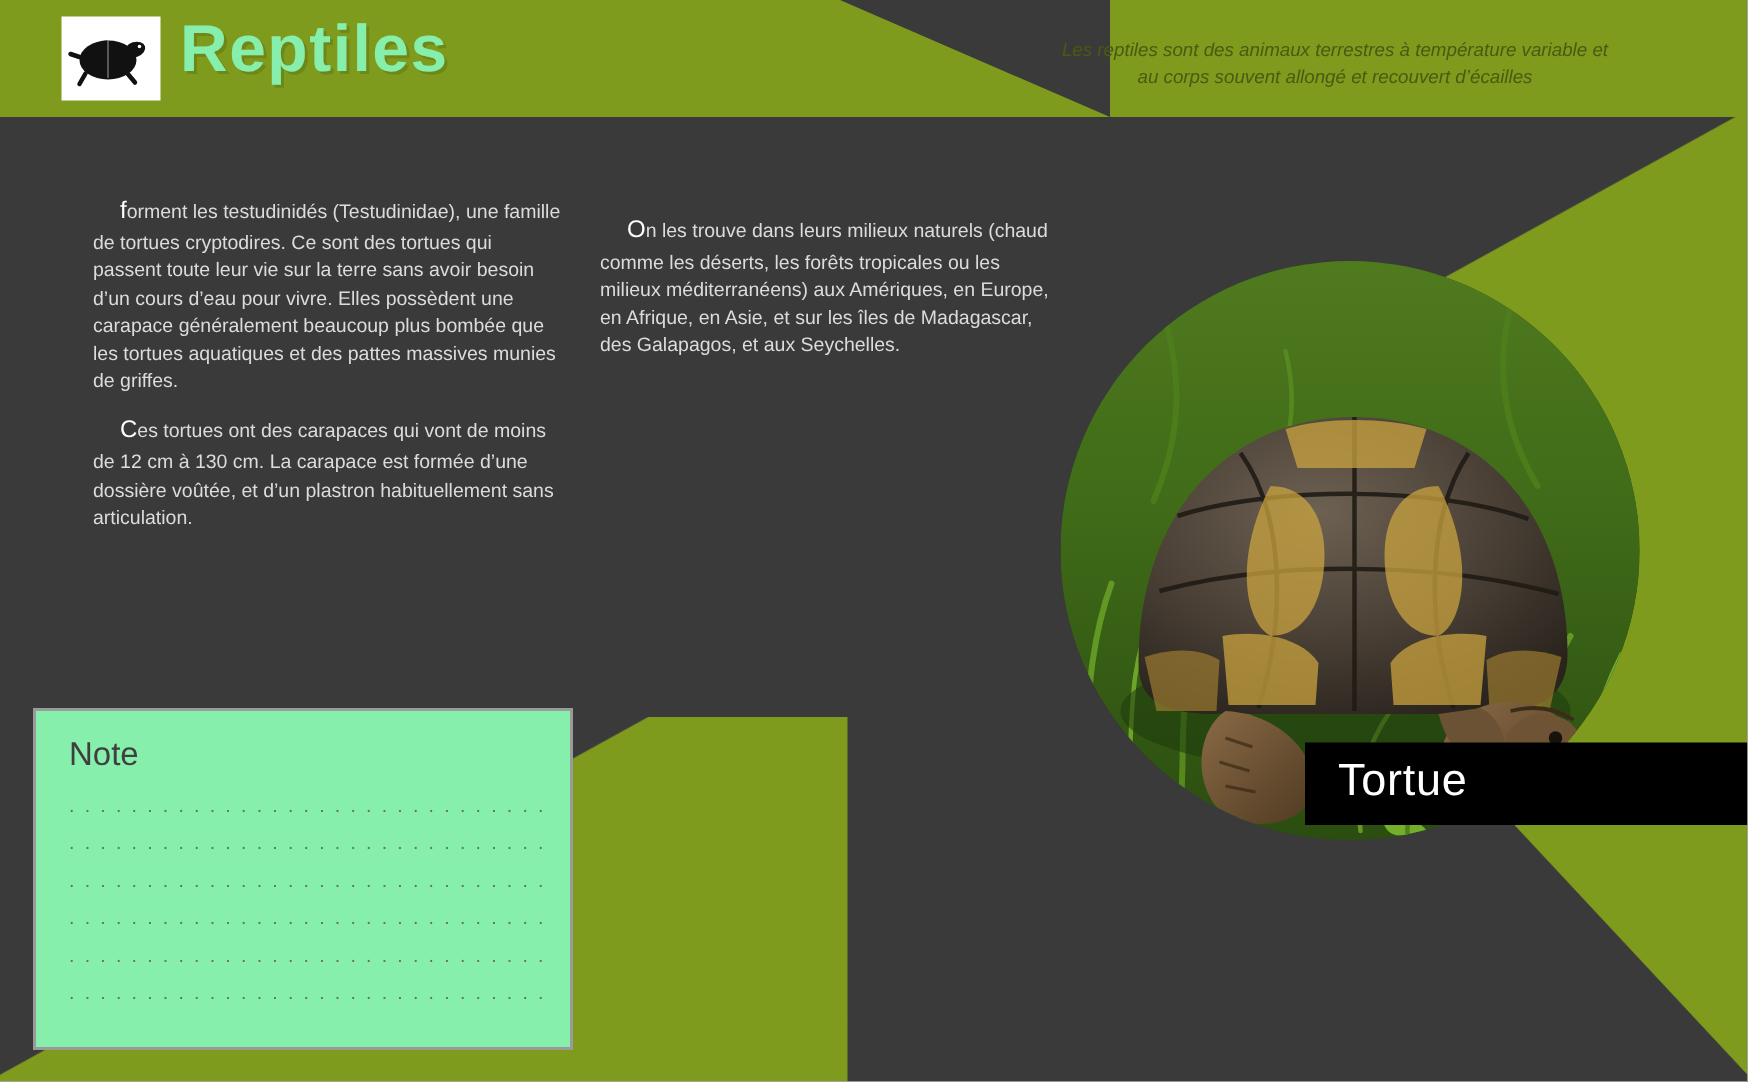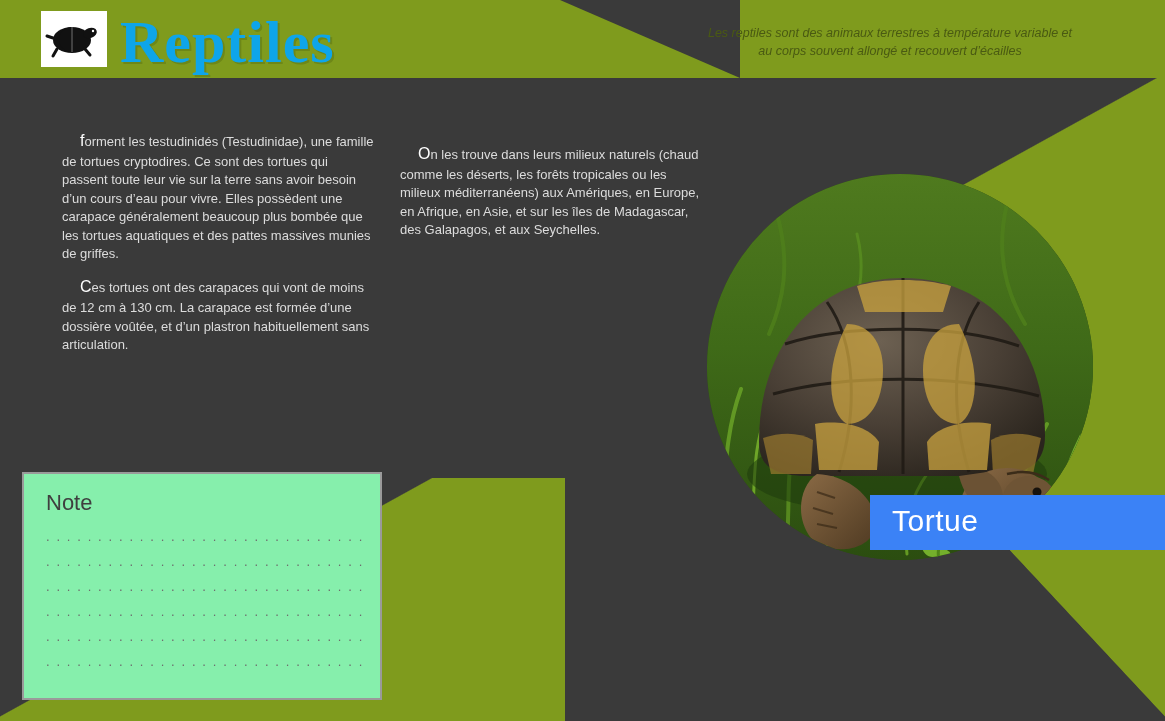--- a/index.html
+++ b/index.html
@@ -67,25 +67,25 @@
     left: 38px; top: 8px;
     width: 72px; height: 62px;
     background: #ffffff;
     border: 3px solid #7f9b1d;
     display: flex; align-items: center; justify-content: center;
   }
   .logo-box svg { display: block; }
   .brand-title {
     position: absolute;
     left: 120px; top: 8px;
-    font-family: Liberation Serif, serif;
+    font-family: Liberation Sans, sans-serif;
     font-weight: bold;
-    font-size: 60px;
+    font-size: 44px;
     letter-spacing: 1px;
-    color: #0ea5e9;
+    color: #86efac;
     text-shadow: 2px 2px 0 #6d8718;
     white-space: nowrap;
   }
   .header-note {
     position: absolute;
     right: 90px; top: 24px;
     width: 370px;
     text-align: center;
     color: #4a5a12;
     font-style: italic;
@@ -138,21 +138,21 @@
     overflow: hidden;
     background: #2d4a14;
   }
   .photo-circle svg { display: block; }
 
   
   .caption-bar {
     position: absolute;
     left: 870px; top: 495px;
     width: 295px; height: 55px;
-    background: #3b82f6;
+    background: #000000;
   }
   .caption-bar span {
     position: absolute;
     left: 22px; top: 9px;
     font-size: 30px;
     color: #ffffff;
     letter-spacing: 0.5px;
   }
 
   

